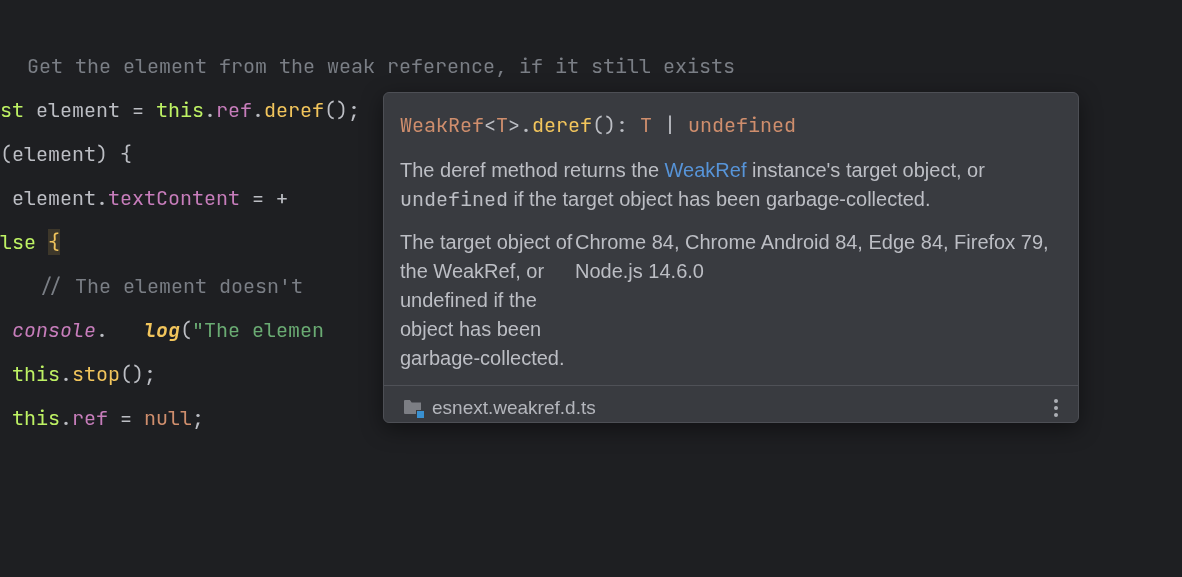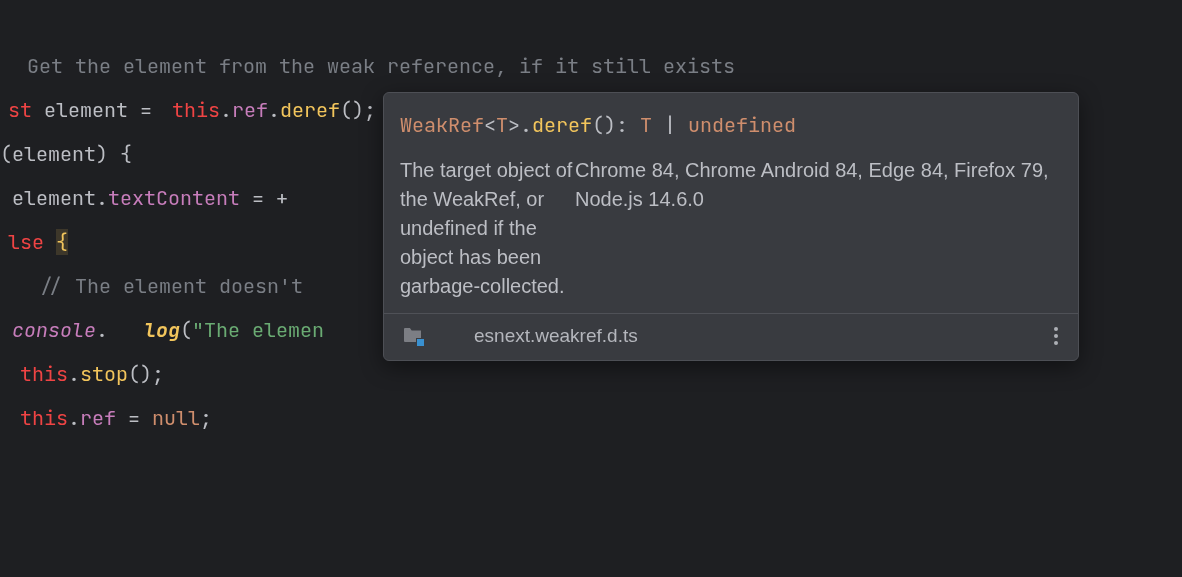--- a/index.html
+++ b/index.html
@@ -17,21 +17,21 @@
   .editor {
     position: absolute;
     left: 0;
     top: 0;
     padding: 0;
     line-height: 44px;
     white-space: pre;
     color: #BCBEC4;
   }
   .tok-comment { color: #7A7E85; padding-left: 27px; }
-  .tok-keyword { color: #ef4444; margin-left: 8px; }
+  .tok-keyword { color: #bef264; }
   .tok-variable { color: #BCBEC4; }
   .tok-property { color: #C77DBB; }
   .tok-method { color: #F2C55C; }
   .tok-string { color: #6AAB73; }
   .tok-null { color: #CF8E6D; }
   .tok-console { color: #C77DBB; font-style: italic; }
   .tok-log { color: #F2C55C; font-style: italic; font-weight: bold; margin-left: 36px; }
   .tok-brace-hl { color: #F2C55C; background: rgba(242,197,92,0.15); }
   .tok-op { color: #BCBEC4; }
   .tok-punct { color: #BCBEC4; }
@@ -74,24 +74,23 @@
     grid-template-columns: 175px 1fr;
     row-gap: 10px;
     margin-bottom: 4px;
   }
   .meta-label { color: #888a91; }
   .meta-value { color: #BCBEC4; }
 
   .tooltip-footer {
     display: flex;
     align-items: center;
-    padding: 8px 14px 10px 20px;
+    padding: 8px 14px 0 20px;
     border-top: 1px solid #4f5157;
     color: #9fa1a8;
-    gap: 42px;
   }
   .file-icon {
     width: 18px;
     height: 16px;
     margin-right: 10px;
     position: relative;
     flex: none;
   }
   .file-icon-body {
     width: 17px;
@@ -143,20 +142,23 @@
 <span class="tok-console"> console</span><span class="tok-punct">.</span><span class="tok-log">log</span><span class="tok-punct">(</span><span class="tok-string">"The elemen</span>
 <span class="tok-keyword"> this</span><span class="tok-punct">.</span><span class="tok-method">stop</span><span class="tok-punct">();</span>
 <span class="tok-keyword"> this</span><span class="tok-punct">.</span><span class="tok-property">ref</span><span> </span><span class="tok-op">=</span><span> </span><span class="tok-null">null</span><span class="tok-punct">;</span>
 </div>
 
 <div class="tooltip">
   <div class="tooltip-inner">
     <div class="signature">
       <span class="sig-type">WeakRef</span><span class="sig-punct">&lt;</span><span class="sig-type">T</span><span class="sig-punct">&gt;</span><span class="sig-punct">.</span><span class="sig-method">deref</span><span class="sig-punct">()</span><span class="sig-punct">: </span><span class="sig-type">T</span><span class="sig-punct"> | </span><span class="sig-undefined">undefined</span>
     </div>
+    <div class="desc">
+      <span>The deref method returns the </span><span class="link">WeakRef</span><span> instance's target object, or </span><span class="code">undefined</span><span> if the target object has been garbage-collected.</span>
+    </div>
     <div class="meta-table">
       <div class="meta-value">The target object of the WeakRef, or undefined if the object has been garbage-collected.</div>
       <div class="meta-value">Chrome 84, Chrome Android 84, Edge 84, Firefox 79, Node.js 14.6.0</div>
     </div>
   </div>
   <div class="tooltip-footer">
     <div class="file-icon">
       <div class="file-icon-body"></div>
       <div class="file-icon-badge"></div>
     </div>

